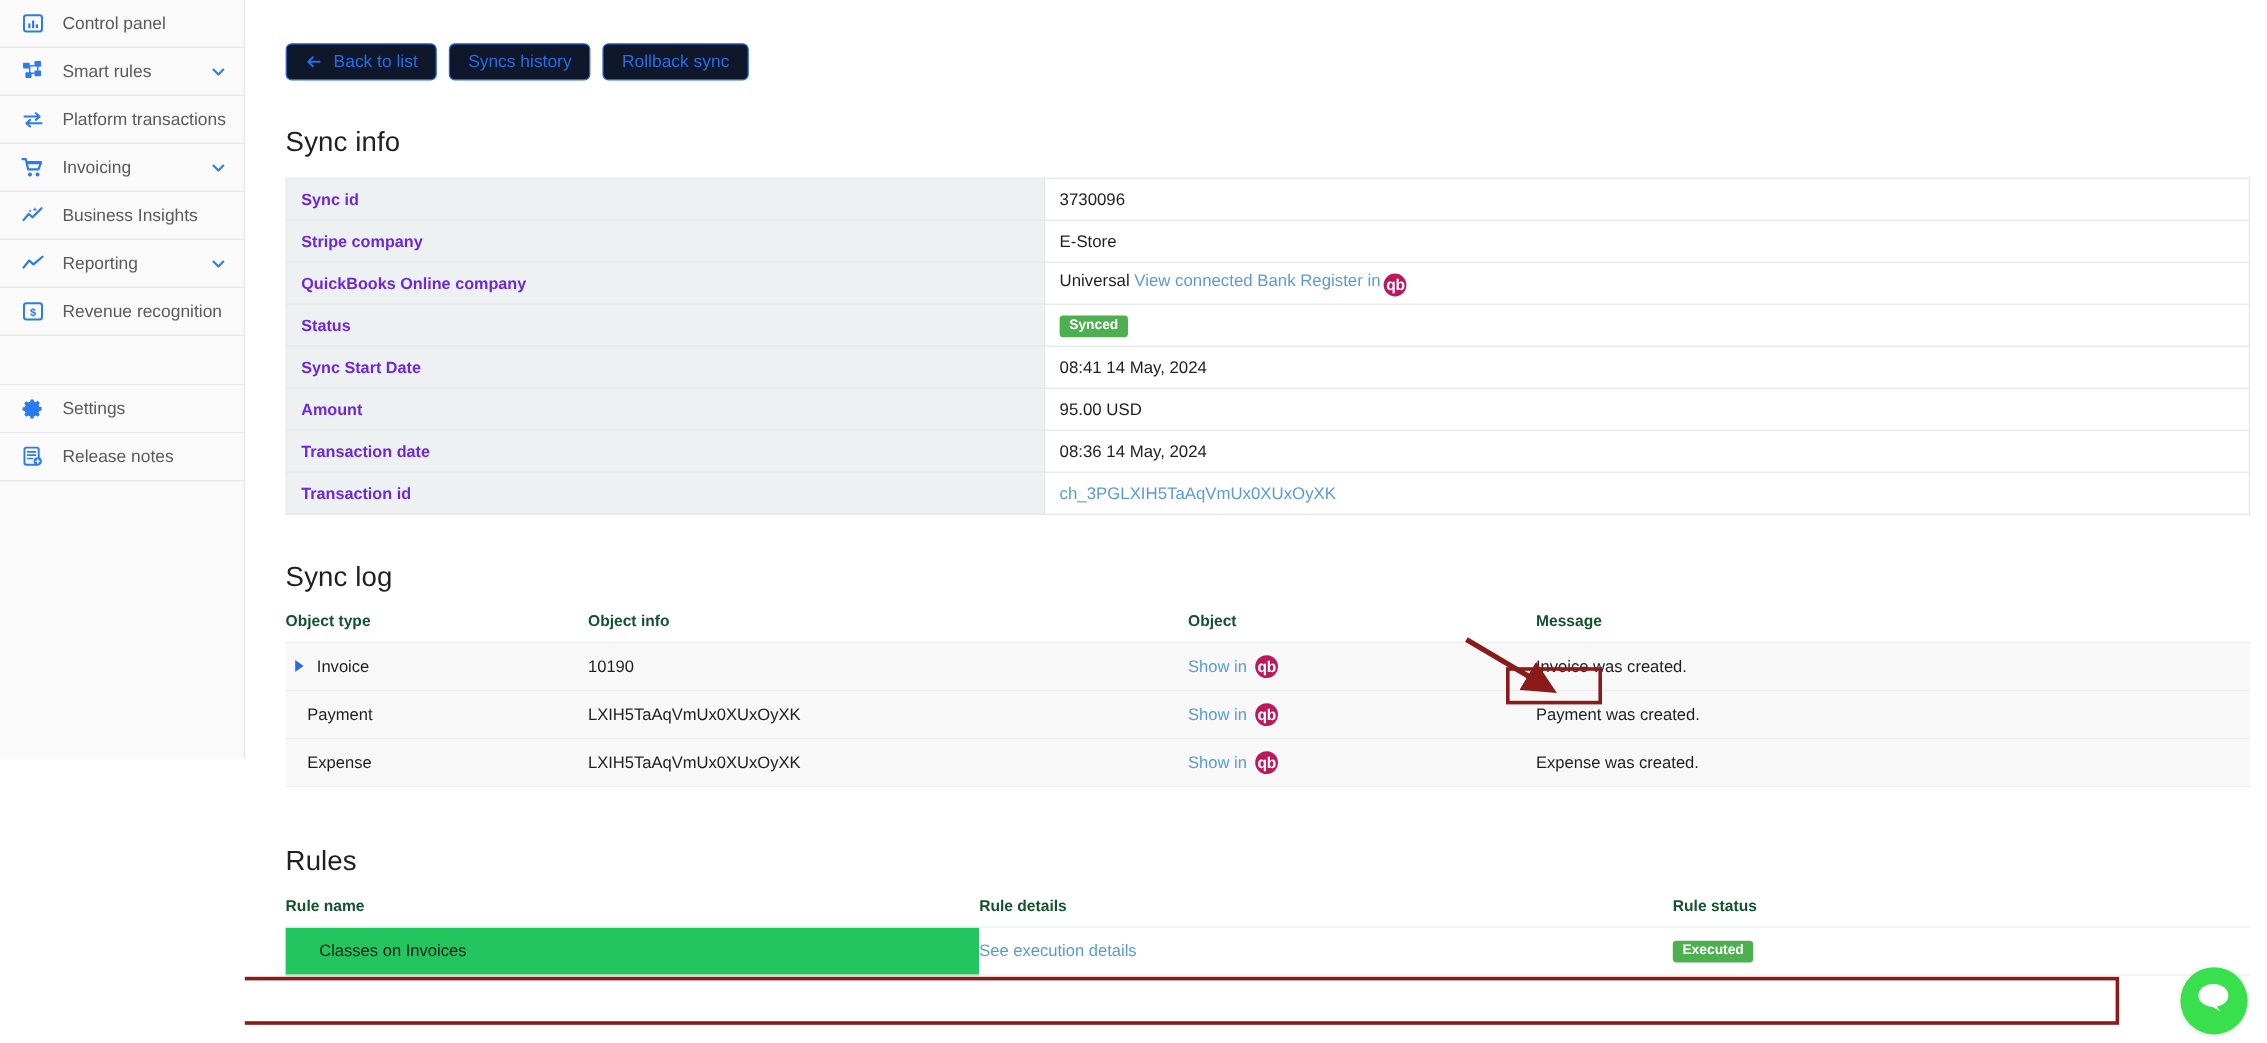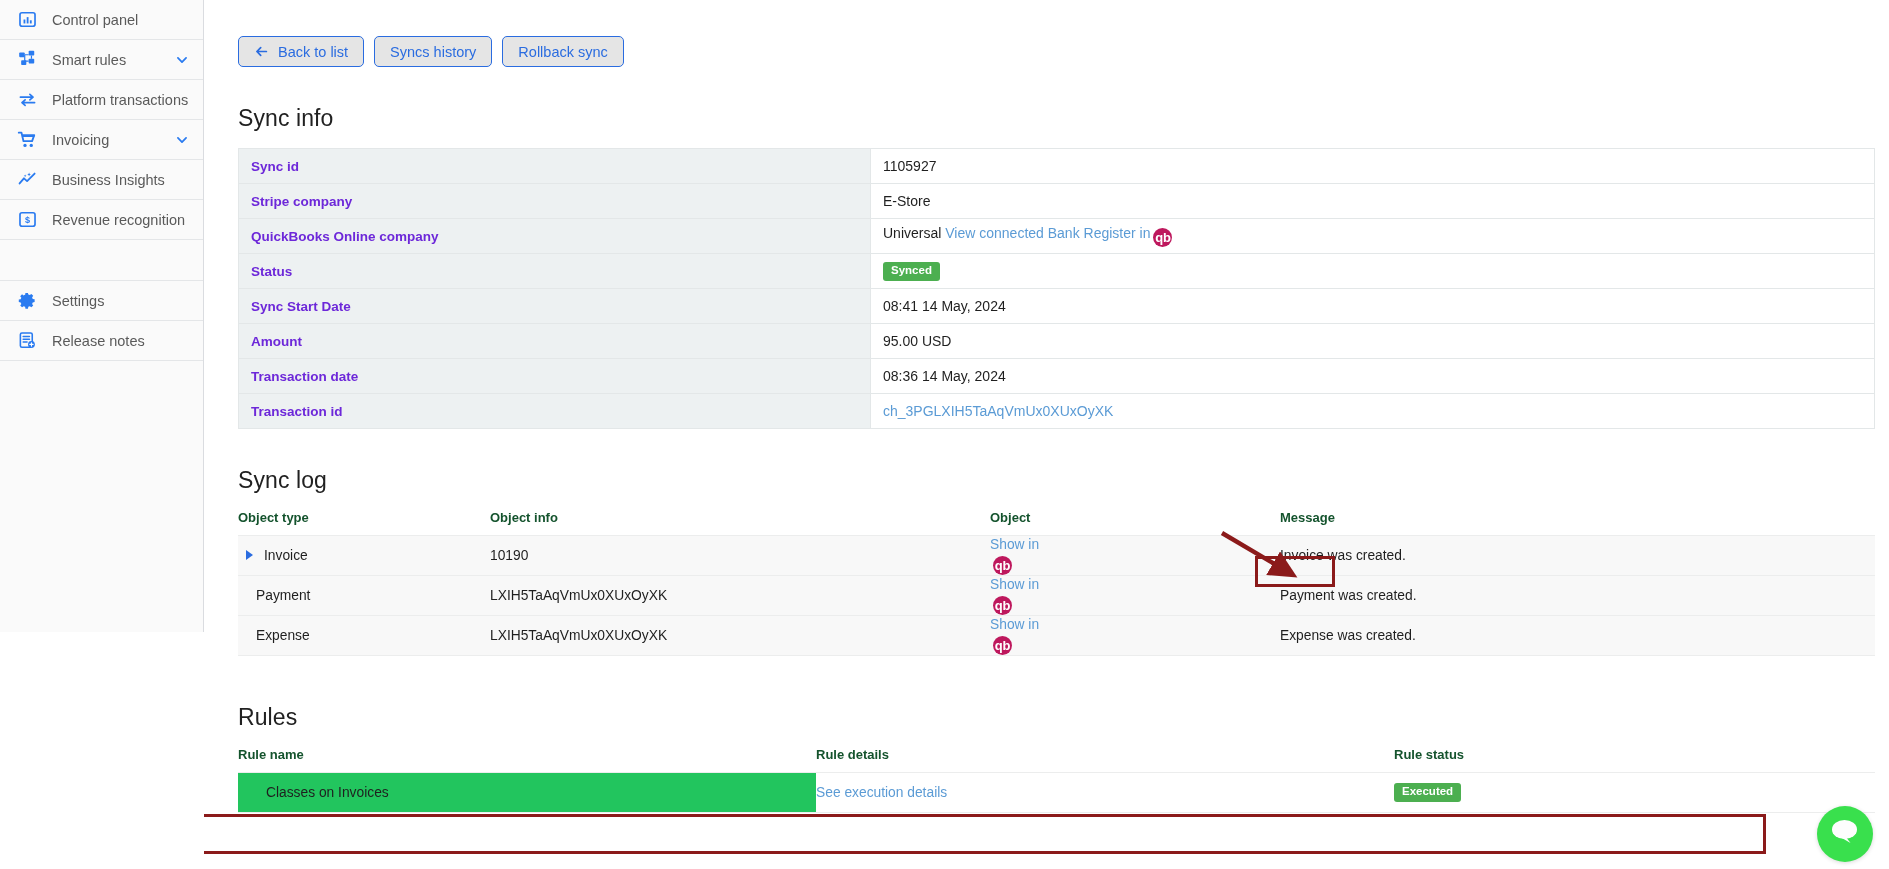--- a/index.html
+++ b/index.html
@@ -60,21 +60,21 @@
     padding-left: 34px;
   }
   .toolbar {
     display: flex;
     gap: 10px;
     padding-top: 36px;
     padding-bottom: 0;
   }
   .btn {
     border: 1px solid #2a6ce0;
-    background: #e5e5e5;
+    background: #0f172a;
     color: #2a6ce0;
     border-radius: 5px;
     font-size: 14.5px;
     font-family: "Liberation Sans", sans-serif;
     height: 31px;
     padding: 0 15px;
     display: inline-flex;
     align-items: center;
     gap: 9px;
     cursor: pointer;
@@ -174,21 +174,21 @@
   .cell-pad { padding-left: 28px; }
   .caret {
     display: inline-block;
     width: 0; height: 0;
     border-left: 7px solid #2a6ce0;
     border-top: 5px solid transparent;
     border-bottom: 5px solid transparent;
     margin-right: 11px;
     vertical-align: 1px;
   }
-  .obj-link { display: inline-flex; align-items: flex-start; gap: 4px; color: #5b9bd5; flex-direction: column; }
+  .obj-link { display: inline-flex; align-items: center; gap: 4px; color: #5b9bd5; }
 
   
   .hl-box {
     position: absolute;
     border: 3px solid #8b1a1a;
     pointer-events: none;
   }
   .chatwidget {
     position: absolute;
     right: 16px;
@@ -271,20 +271,33 @@
       <span class="ico">
         <svg width="21" height="19" viewBox="0 0 24 24">
             <path d="M2 17 7.5 10.5 11.5 14 21 4.5" fill="none" stroke="#2a7bf0" stroke-width="2.3" stroke-linecap="round" stroke-linejoin="round"></path>
             <path d="M14 3.3l.7 1.7 1.7.7-1.7.7-.7 1.7-.7-1.7-1.7-.7 1.7-.7z" fill="#2a7bf0"></path>
             <path d="M9 5.6l.5 1.2 1.2.5-1.2.5-.5 1.2-.5-1.2L7.3 7.3l1.2-.5z" fill="#2a7bf0"></path>
           </svg>
       </span>
       <span class="lbl">Business Insights</span>
     </div>
 
+    <div class="nav-item">
+      <span class="ico">
+        <svg width="21" height="19" viewBox="0 0 24 24">
+            <path d="M2 16.5 8 9 12.5 13 22 5" fill="none" stroke="#2a7bf0" stroke-width="2.3" stroke-linecap="round" stroke-linejoin="round"></path>
+          </svg>
+      </span>
+      <span class="lbl">Reporting</span>
+      <span class="chev">
+        <svg width="14" height="14" viewBox="0 0 24 24">
+            <path d="M5 8.5 12 15.5 19 8.5" fill="none" stroke="#2a7bf0" stroke-width="3" stroke-linecap="round" stroke-linejoin="round"></path>
+          </svg>
+      </span>
+    </div>
 
     <div class="nav-item">
       <span class="ico">
         <svg width="19" height="19" viewBox="0 0 24 24">
             <rect x="2.5" y="3.5" width="19" height="17" rx="2.5" fill="none" stroke="#2a7bf0" stroke-width="2.1"></rect>
             <text x="12" y="16.6" font-size="11.5" font-family="Liberation Sans, sans-serif" font-weight="bold" fill="#2a7bf0" text-anchor="middle">$</text>
           </svg>
       </span>
       <span class="lbl">Revenue recognition</span>
     </div>
@@ -334,21 +347,21 @@
         <span>Rollback sync</span>
       </button>
     </div>
 
     <h2 class="section-title">Sync info</h2>
 
     <table class="info-table">
       <tbody>
         <tr>
           <td class="k">Sync id</td>
-          <td class="v">1105927</td>
+          <td class="v">3730096</td>
         </tr>
         <tr>
           <td class="k">Stripe company</td>
           <td class="v">E-Store</td>
         </tr>
         <tr>
           <td class="k">QuickBooks Online company</td>
           <td class="v">
             <span>Universal</span><span>&nbsp;</span><a class="lnk">View connected Bank Register in</a><span class="qb">qb</span>
           </td>

